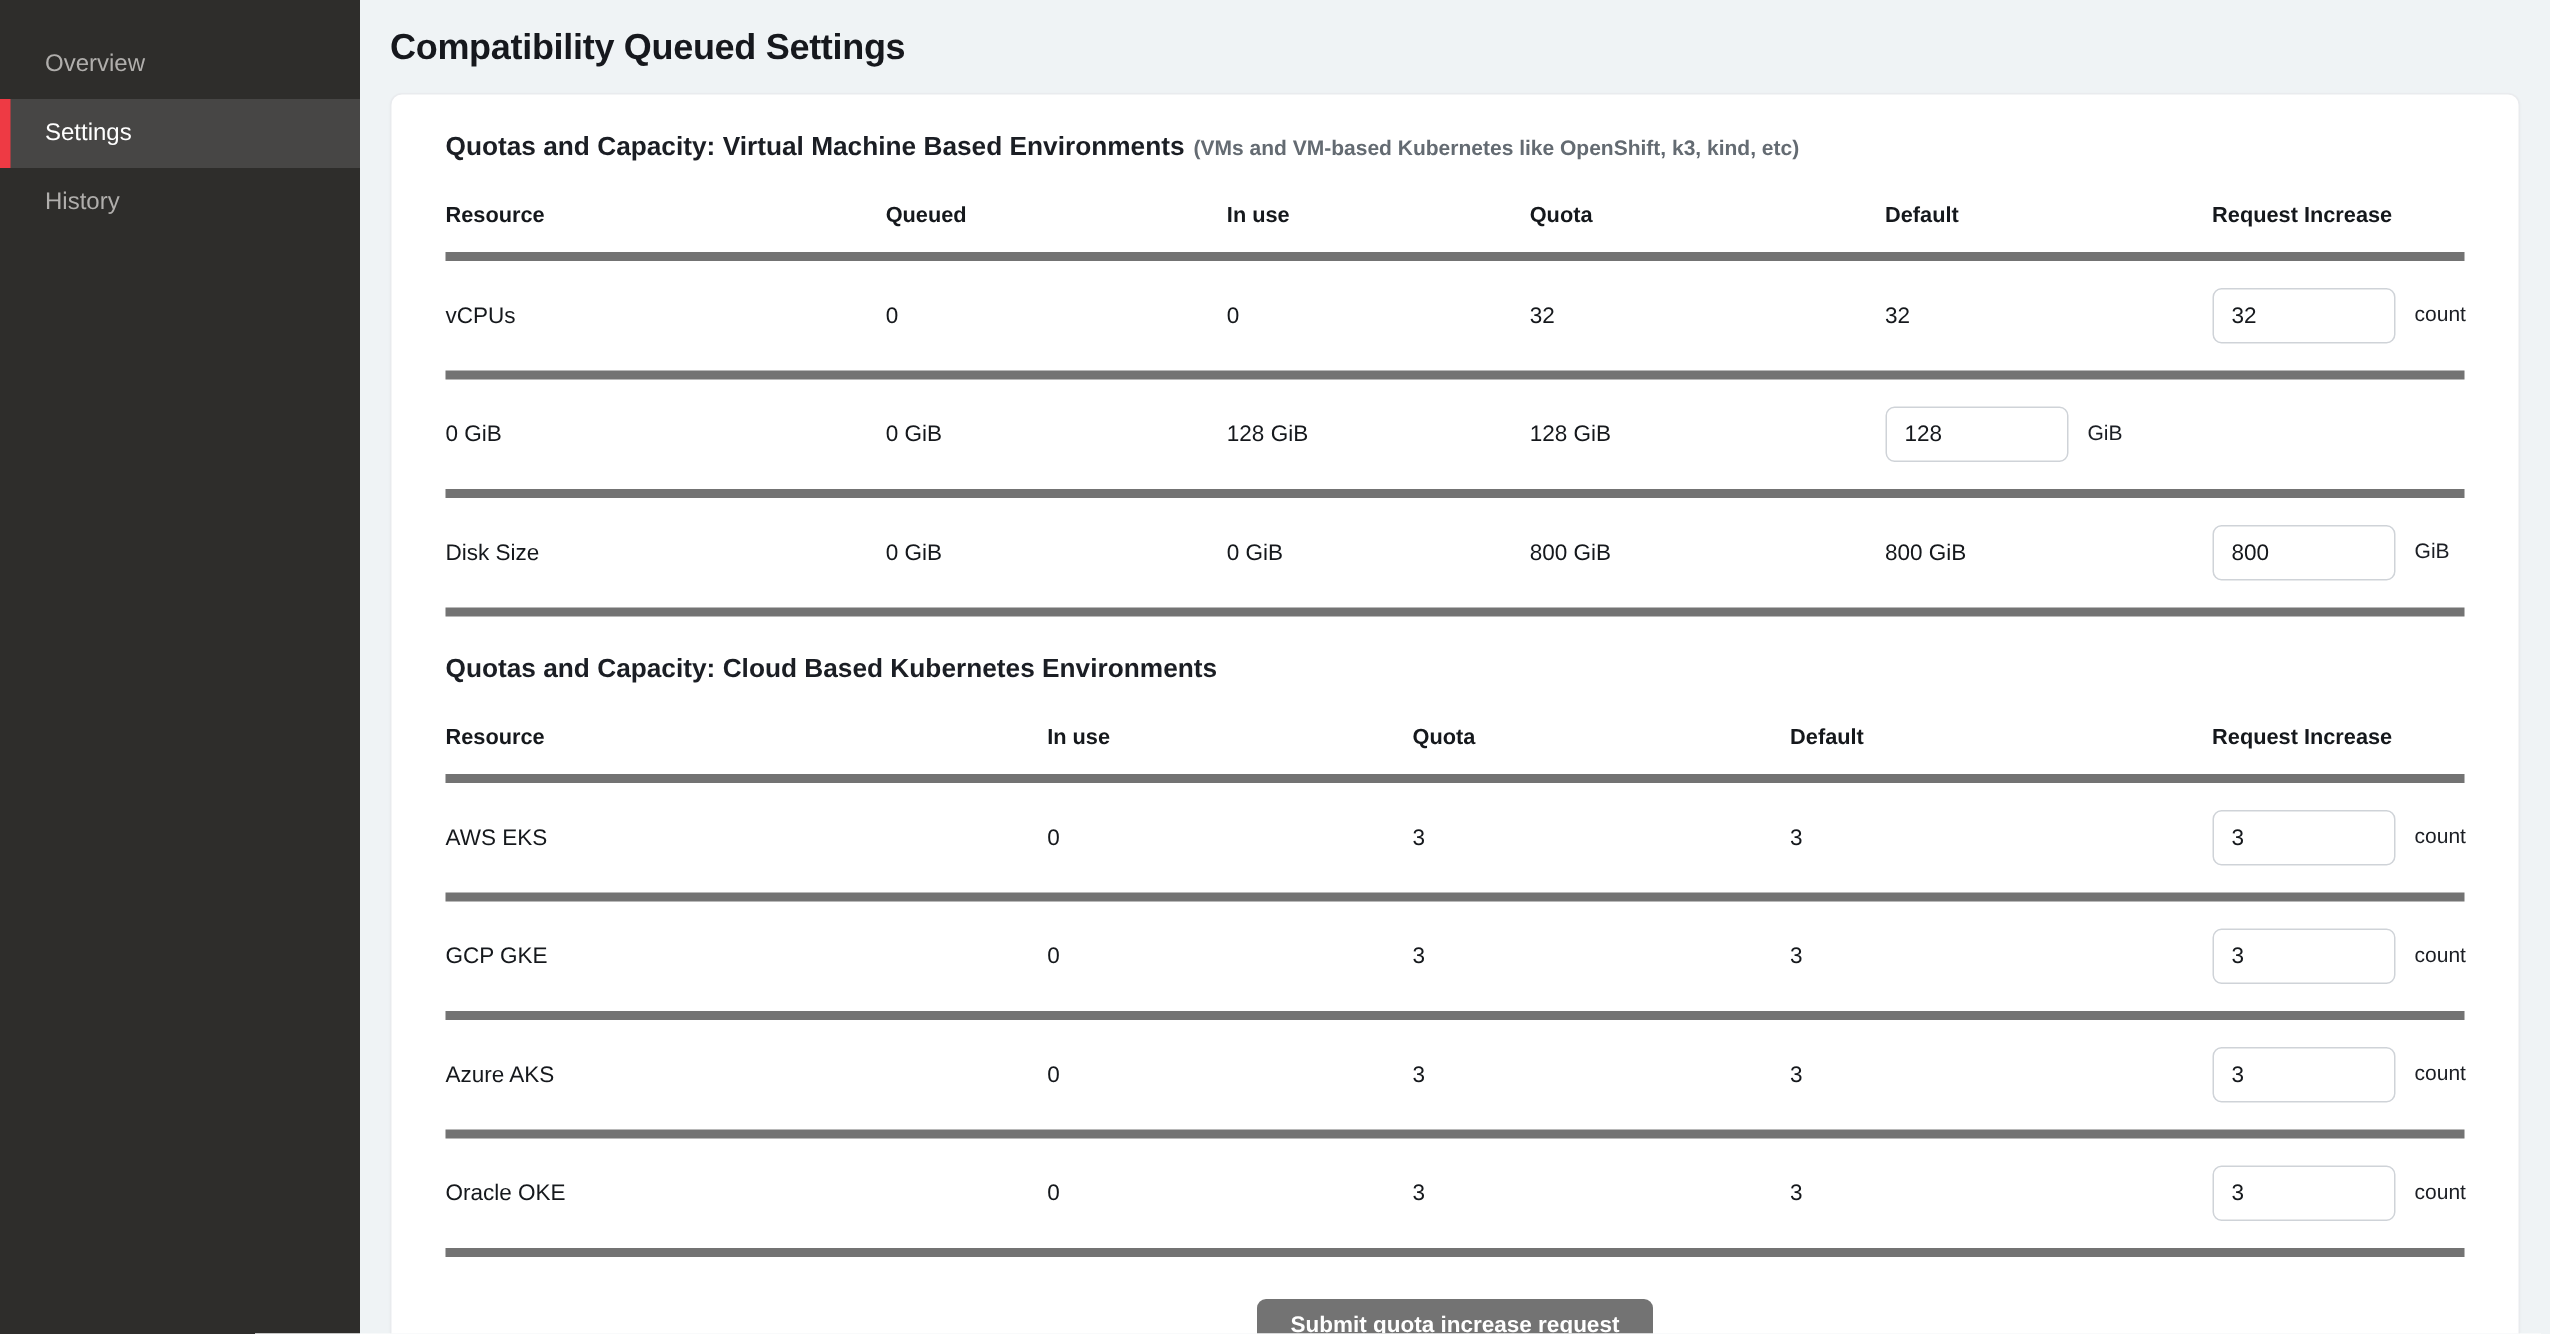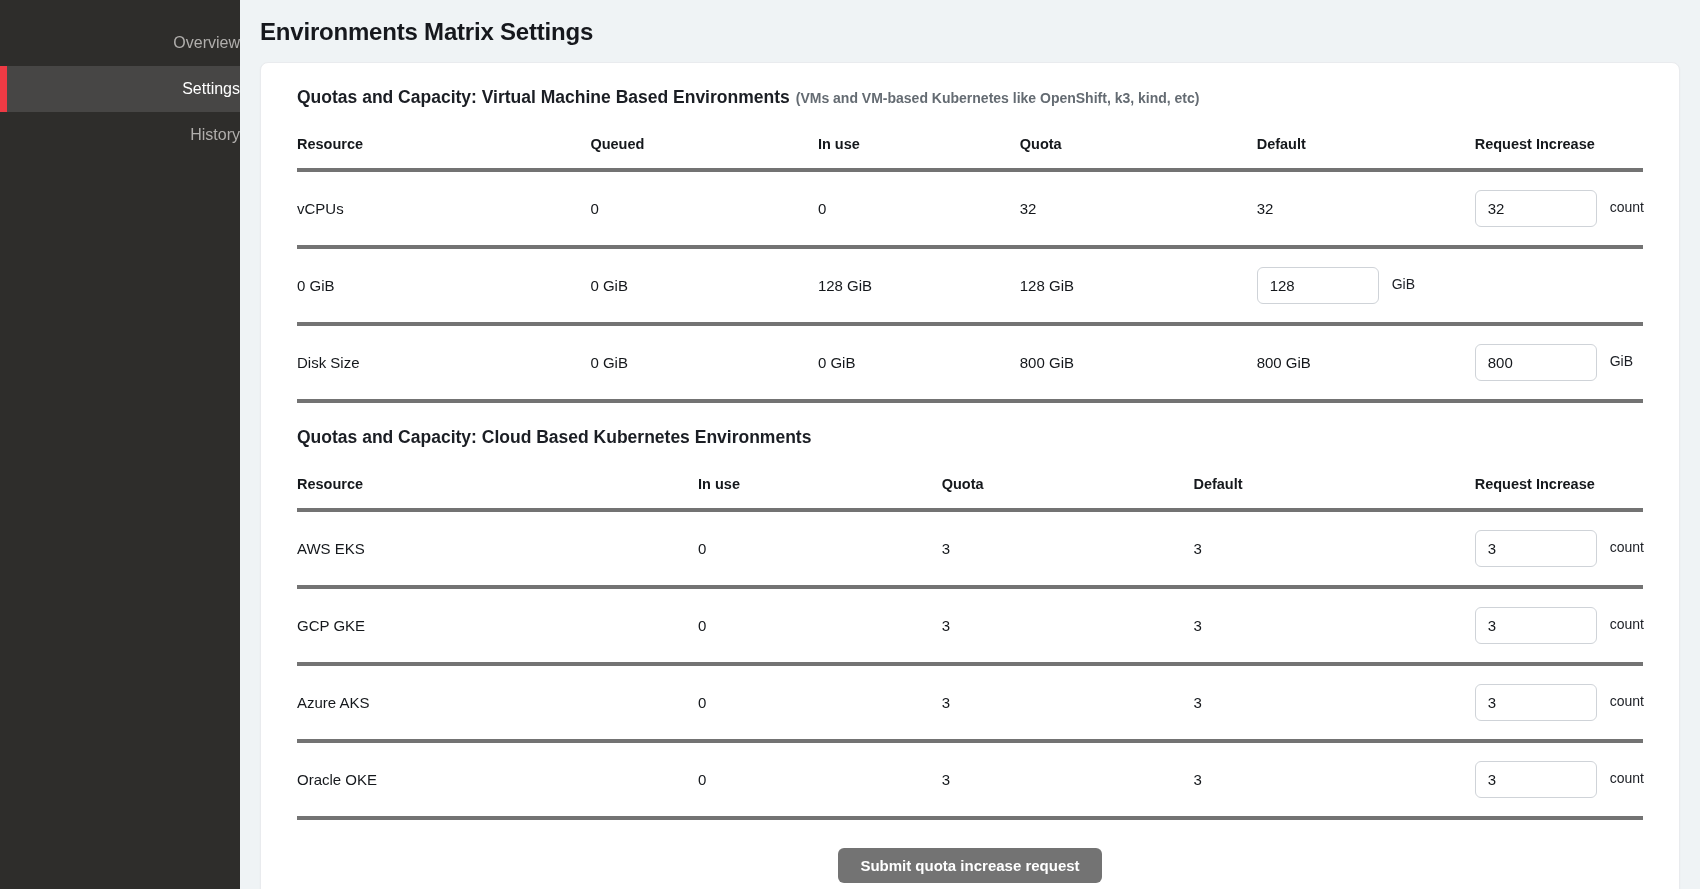--- a/index.html
+++ b/index.html
@@ -21,21 +21,20 @@
     padding-top: 20px;
   }
   .nav-item {
     height: 46px;
     line-height: 46px;
     padding-left: 30px;
     font-size: 16px;
     color: #b0aeac;
     cursor: pointer;
     border-left: 7px solid transparent;
-    text-align: right;
   }
   .nav-item { padding-left: 23px; }
   .nav-item.active {
     background: #474645;
     border-left-color: #ee3a44;
     color: #ffffff;
   }
 
   
   .main {
@@ -70,21 +69,21 @@
     font-weight: 700;
     color: #646b72;
     margin-left: 6px;
   }
   .section-title.second { margin-top: 24px; }
 
   
   .row {
     display: grid;
     align-items: center;
-    border-bottom: 4px solid #737373;
+    border-bottom: 6px solid #737373;
   }
   .grid-t1 { grid-template-columns: 21.8% 16.9% 15% 17.6% 16.2% 1fr; }
   .grid-t2 { grid-template-columns: 29.8% 18.1% 18.7% 20.9% 1fr; }
   .row.header .cell {
     font-size: 14.5px;
     font-weight: 700;
     padding: 14px 0 16px 0;
     color: #15181c;
   }
   .row.data .cell {
@@ -141,21 +140,21 @@
 </head>
 <body>
 
 <nav class="sidebar">
   <div class="nav-item">Overview</div>
   <div class="nav-item active">Settings</div>
   <div class="nav-item">History</div>
 </nav>
 
 <main class="main">
-  <h1 class="page-title">Environments Matrix Settings</h1>
+  <h1 class="page-title">Compatibility Queued Settings</h1>
 
   <div class="card">
 
     <h2 class="section-title">
       <span>Quotas and Capacity: Virtual Machine Based Environments</span><span class="section-subtitle">(VMs and VM-based Kubernetes like OpenShift, k3, kind, etc)</span>
     </h2>
 
     <div class="table">
       <div class="row header grid-t1">
 

